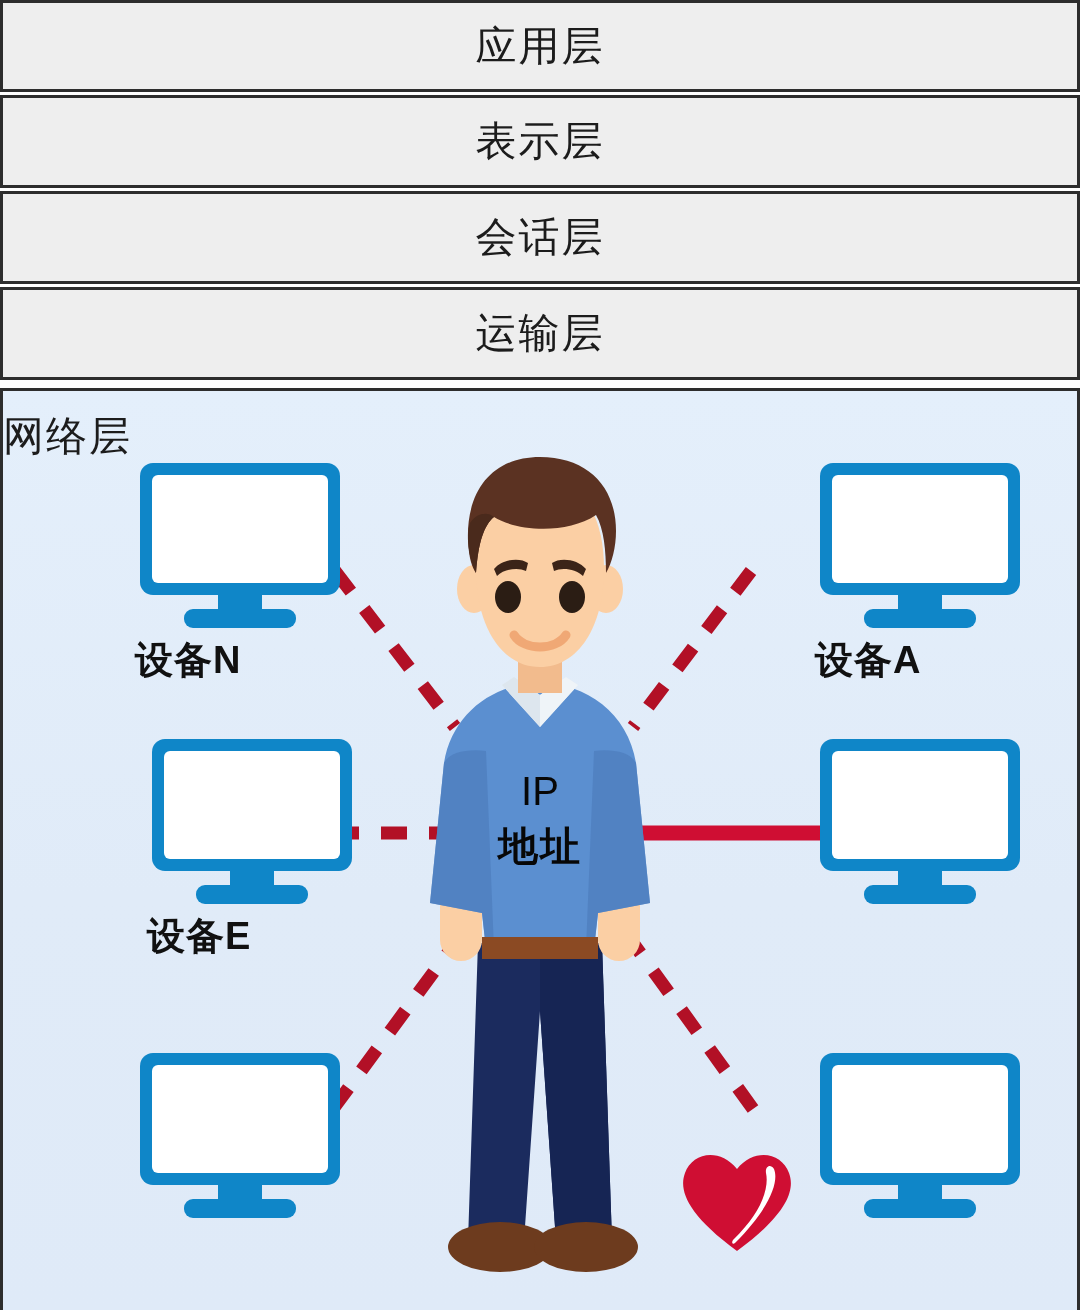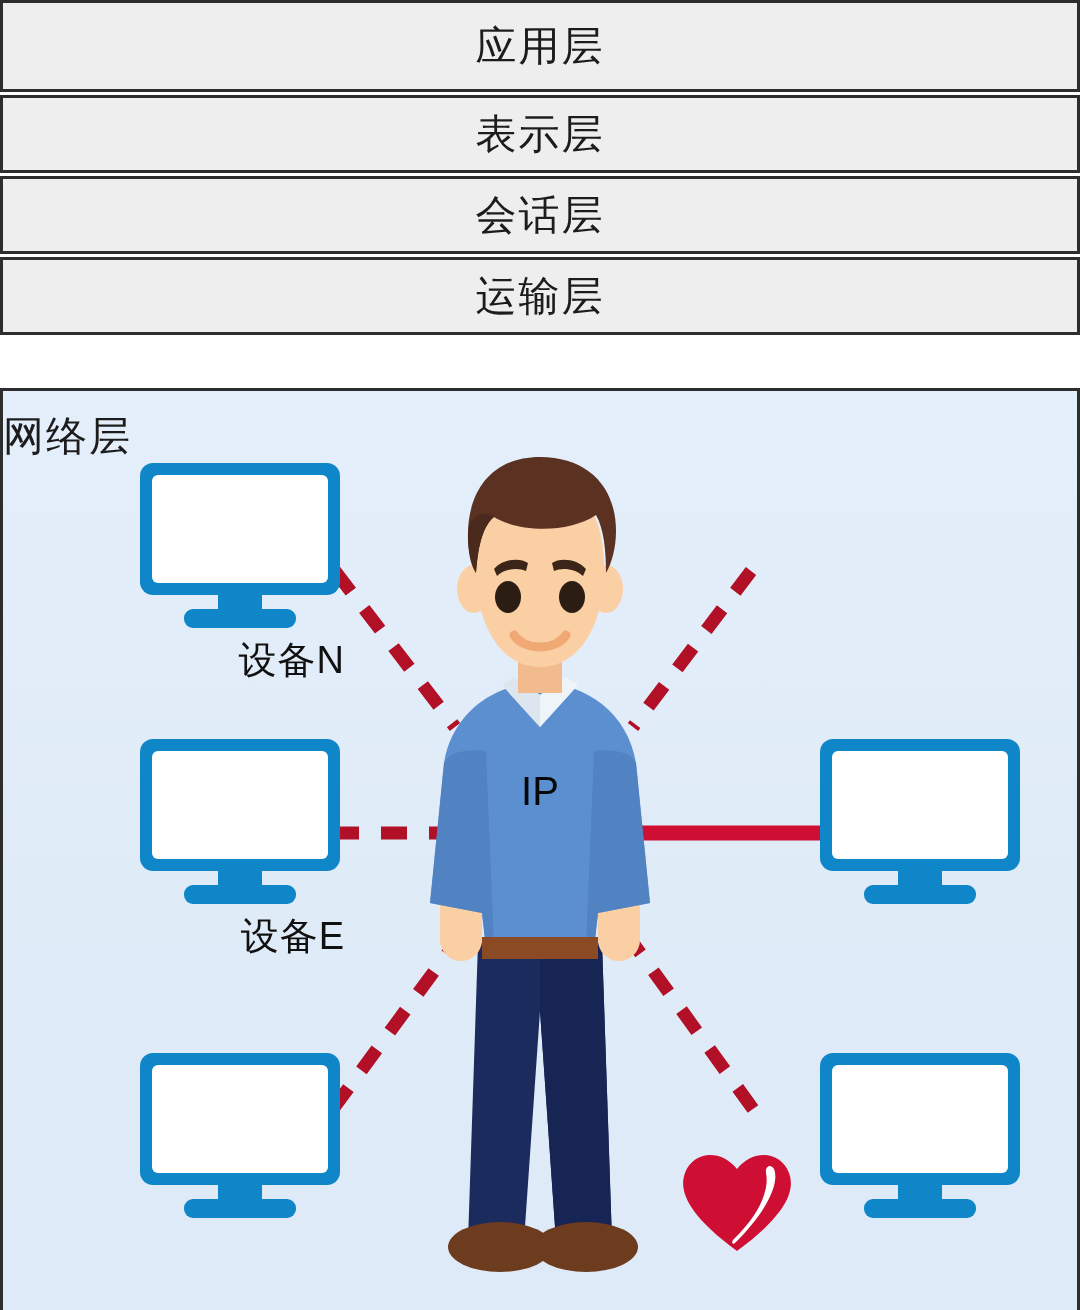--- a/index.html
+++ b/index.html
@@ -22,21 +22,21 @@
   .layer-stack {
     position: absolute;
     left: 0;
     top: 0;
     width: 1080px;
   }
   .layer-bar {
     position: relative;
     box-sizing: border-box;
     width: 1080px;
-    height: 78px;
+    height: 93px;
     background: #eeeeee;
     border: 3px solid #2d2d2d;
     margin-bottom: 3px;
     display: flex;
     align-items: center;
     justify-content: center;
   }
   .layer-bar:first-child { height: 92px; }
   .layer-label {
     font-size: 41px;
@@ -120,23 +120,23 @@
     position: absolute;
     left: 44px;
     top: 146px;
     width: 112px;
     height: 19px;
     background: #0f86c8;
     border-radius: 9px;
   }
   .device-label {
     margin-top: 9px;
-    text-align: right;
+    text-align: left;
     font-size: 38px;
-    font-weight: normal;
+    font-weight: bold;
     color: #111111;
     letter-spacing: 1px;
     white-space: nowrap;
   }
 
   
   .person {
     position: absolute;
     left: 50%;
     transform: translateX(-50%);
@@ -231,42 +231,53 @@
 
         <path d="M104 118 C112 108 130 106 138 112 L136 120 C128 116 114 118 107 125 Z" fill="#3b2418"></path>
         <path d="M196 118 C188 108 170 106 162 112 L164 120 C172 116 186 118 193 125 Z" fill="#3b2418"></path>
 
         <ellipse cx="118" cy="146" rx="13" ry="16" fill="#2b1d14"></ellipse>
         <ellipse cx="182" cy="146" rx="13" ry="16" fill="#2b1d14"></ellipse>
 
         <path d="M124 184 C134 200 166 200 176 184" fill="none" stroke="#f0a875" stroke-width="9" stroke-linecap="round"></path>
       </svg>
       <div class="ip-line1">IP</div>
+      <div class="ip-line2">地址</div>
     </div>
 
     <div class="heart-wrap">
       <svg viewBox="0 0 124 112" width="124" height="112">
         <path d="M62 106 C10 68 4 44 10 28 C17 8 44 2 62 24 C80 2 107 8 114 28 C120 44 114 68 62 106 Z" fill="#cf0e33"></path>
         <path d="M99 24 C104 36 96 62 60 98 C58 100 56 98 58 95 C88 66 94 42 91 28 C90 22 95 18 99 24 Z" fill="#ffffff"></path>
       </svg>
     </div>
 
     <div class="device" style="left:132px; top:72px;">
       <div class="monitor">
         <div class="mon-frame">
             <div class="mon-screen"></div>
           </div>
         <div class="mon-neck"></div>
         <div class="mon-base"></div>
       </div>
       <div class="device-label">设备N</div>
     </div>
 
-
-    <div class="device" style="left:132px; top:348px;">
+    <div class="device" style="left:812px; top:72px;">
+      <div class="monitor">
+        <div class="mon-frame">
+            <div class="mon-screen"></div>
+          </div>
+        <div class="mon-neck"></div>
+        <div class="mon-base"></div>
+      </div>
+      <div class="device-label">设备A</div>
+    </div>
+
+    <div class="device" style="left:144px; top:348px;">
       <div class="monitor">
         <div class="mon-frame">
             <div class="mon-screen"></div>
           </div>
         <div class="mon-neck"></div>
         <div class="mon-base"></div>
       </div>
       <div class="device-label">设备E</div>
     </div>
 

